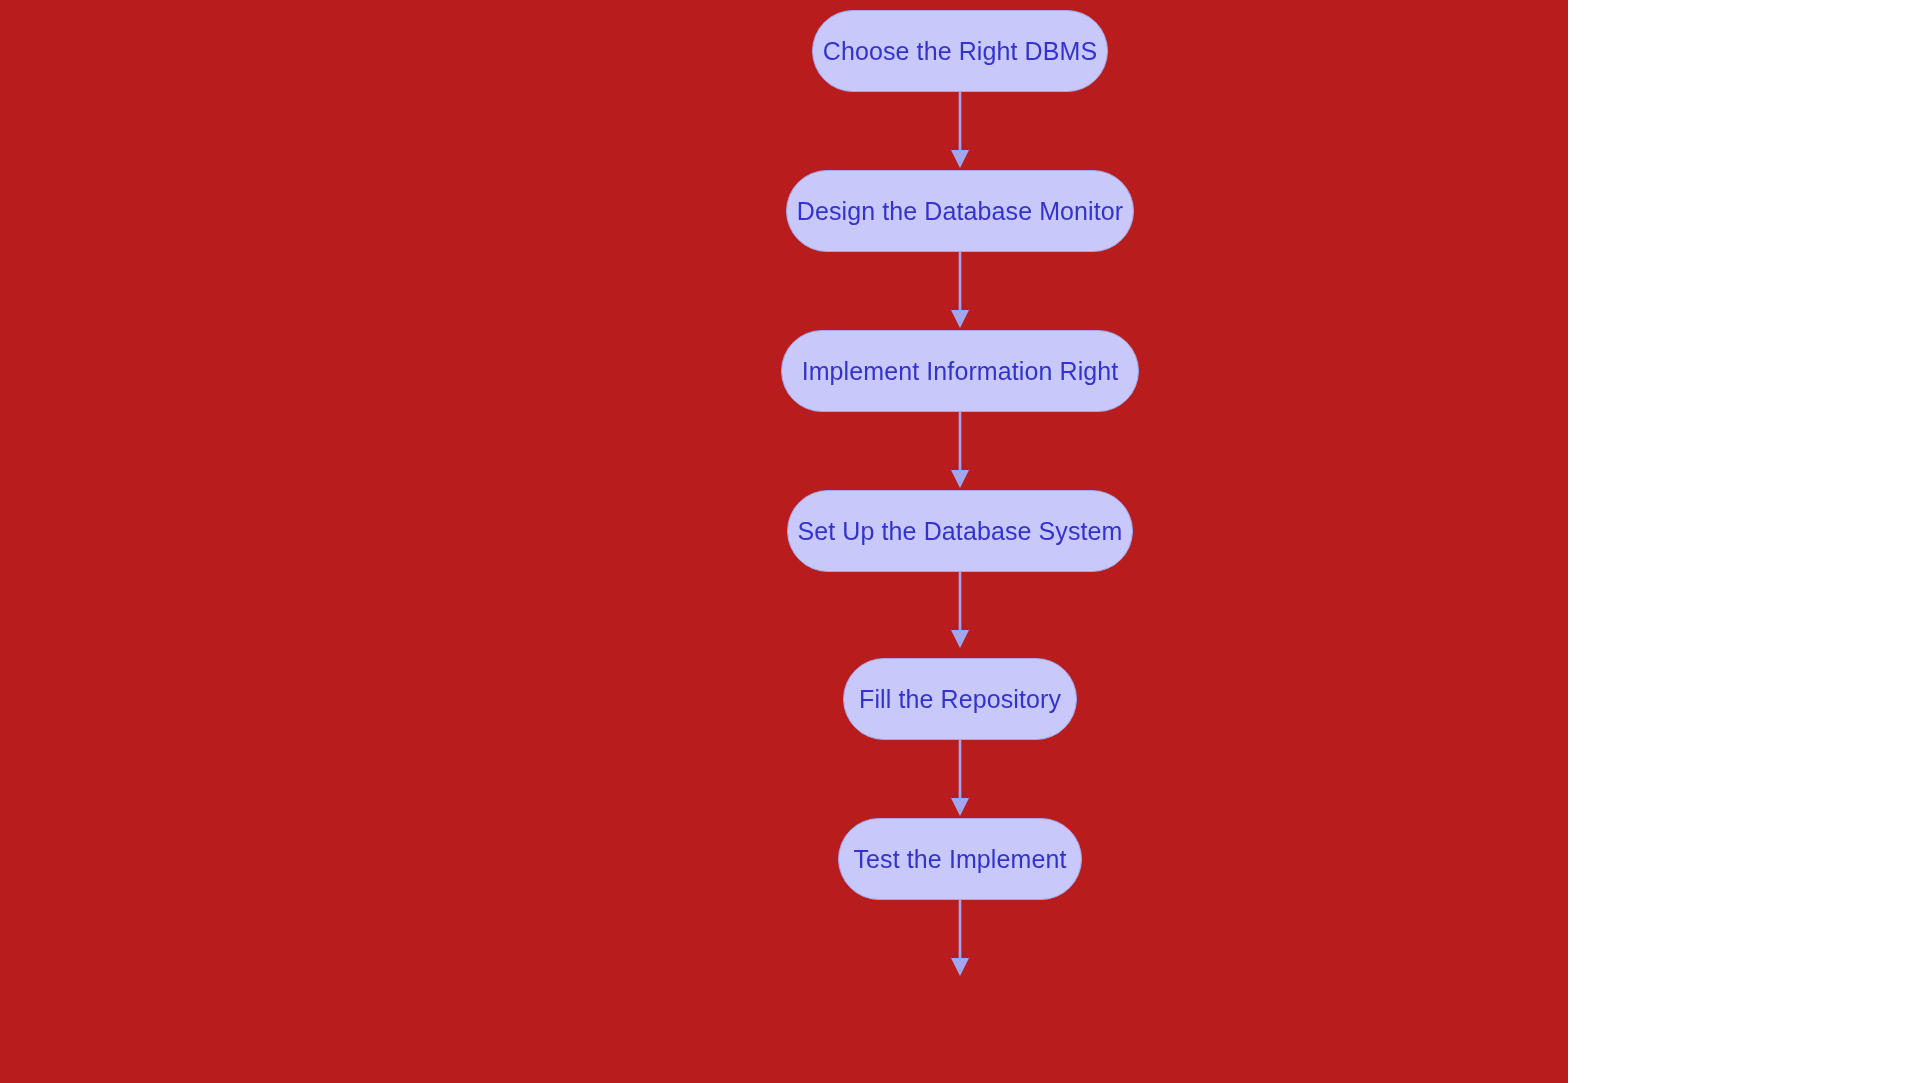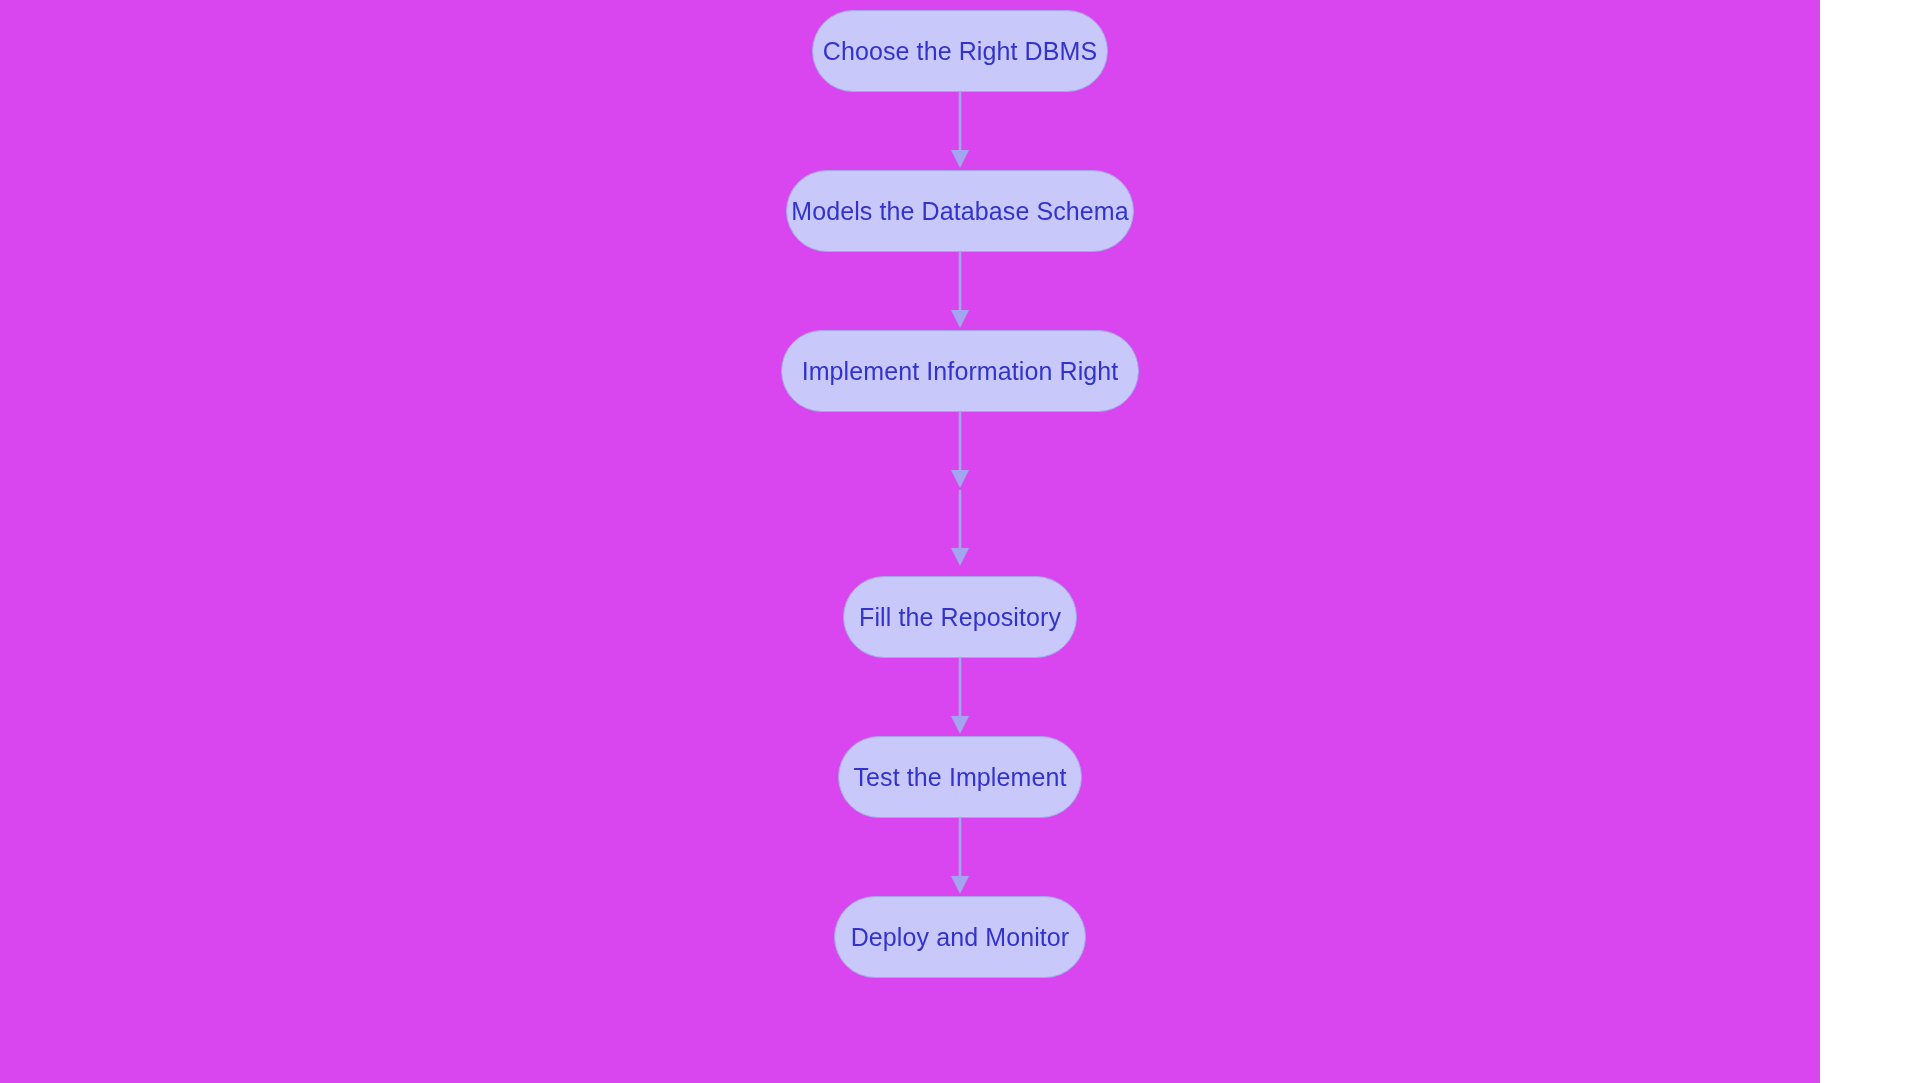--- a/index.html
+++ b/index.html
@@ -9,23 +9,23 @@
   }
   body {
     width: 1920px;
     height: 1083px;
     font-family: "Liberation Sans", sans-serif;
     overflow: hidden;
   }
 
   #flowchart-canvas {
     position: relative;
-    width: 1820px;
+    width: 1568px;
     height: 1083px;
-    background: #d946ef;
+    background: #b91c1c;
   }
 
   .flow-column {
     position: absolute;
     left: 0;
     top: 0;
     width: 1920px;
     height: 1083px;
     display: flex;
     flex-direction: column;
@@ -95,37 +95,40 @@
     <div class="node node-1">
       <span class="node-label">Choose the Right DBMS</span>
     </div>
 
     <svg class="connector" viewBox="0 0 30 78">
       <line class="conn-line" x1="15" y1="0" x2="15" y2="62"></line>
       <polygon class="conn-head" points="15,76 6,58 24,58"></polygon>
     </svg>
 
     <div class="node node-2">
-      <span class="node-label">Models the Database Schema</span>
+      <span class="node-label">Design the Database Monitor</span>
     </div>
 
     <svg class="connector" viewBox="0 0 30 78">
       <line class="conn-line" x1="15" y1="0" x2="15" y2="62"></line>
       <polygon class="conn-head" points="15,76 6,58 24,58"></polygon>
     </svg>
 
     <div class="node node-3">
       <span class="node-label">Implement Information Right</span>
     </div>
 
     <svg class="connector" viewBox="0 0 30 78">
       <line class="conn-line" x1="15" y1="0" x2="15" y2="62"></line>
       <polygon class="conn-head" points="15,76 6,58 24,58"></polygon>
     </svg>
 
+    <div class="node node-4">
+      <span class="node-label">Set Up the Database System</span>
+    </div>
 
     <svg class="connector" viewBox="0 0 30 78">
       <line class="conn-line" x1="15" y1="0" x2="15" y2="62"></line>
       <polygon class="conn-head" points="15,76 6,58 24,58"></polygon>
     </svg>
 
     <div class="node node-5">
       <span class="node-label">Fill the Repository</span>
     </div>
 
@@ -136,18 +139,15 @@
 
     <div class="node node-6">
       <span class="node-label">Test the Implement</span>
     </div>
 
     <svg class="connector" viewBox="0 0 30 78">
       <line class="conn-line" x1="15" y1="0" x2="15" y2="62"></line>
       <polygon class="conn-head" points="15,76 6,58 24,58"></polygon>
     </svg>
 
-    <div class="node node-7">
-      <span class="node-label">Deploy and Monitor</span>
-    </div>
 
   </div>
 </div>
 
 </body></html>

